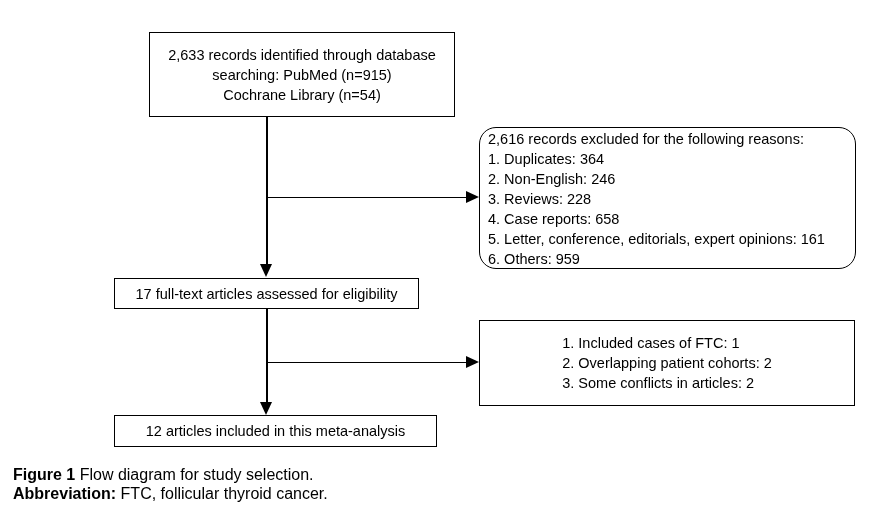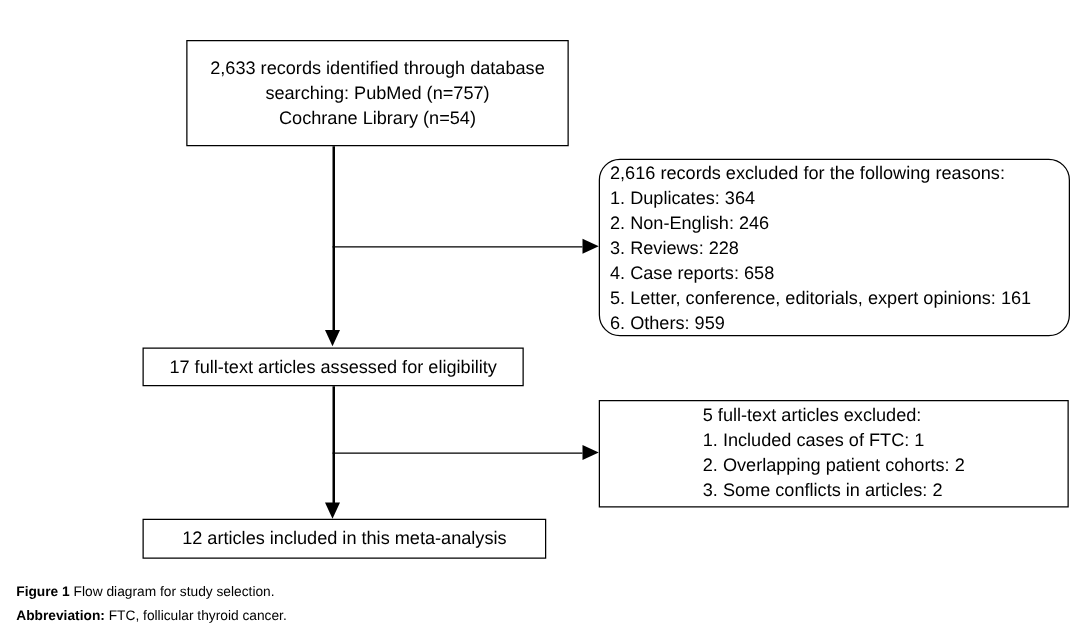--- a/index.html
+++ b/index.html
@@ -72,57 +72,56 @@
   .arrowhead-right {
     position: absolute;
     width: 0; height: 0;
     border-top: 6.5px solid transparent;
     border-bottom: 6.5px solid transparent;
     border-left: 13px solid #000000;
   }
   .caption-line {
     position: absolute;
     left: 13px;
-    font-size: 11px;
+    font-size: 16px;
     line-height: 15px;
     color: #000000;
     white-space: nowrap;
   }
   #caption-figure { top: 467px; }
   #caption-abbrev { top: 486px; }
   .caption-bold { font-weight: bold; }
 </style>
 </head>
 <body>
 
 <div id="canvas">
 
   <div class="fbox center-flex" id="box-identified">
     <div class="nowrap">2,633 records identified through database</div>
-    <div class="nowrap">searching: PubMed (n=757)</div>
+    <div class="nowrap">searching: PubMed (n=915)</div>
     <div class="nowrap">Cochrane Library (n=54)</div>
   </div>
 
   <div class="fbox" id="box-excluded-records">
     <div class="nowrap">2,616 records excluded for the following reasons:</div>
     <div class="nowrap">1. Duplicates: 364</div>
     <div class="nowrap">2. Non-English: 246</div>
     <div class="nowrap">3. Reviews: 228</div>
     <div class="nowrap">4. Case reports: 658</div>
     <div class="nowrap">5. Letter, conference, editorials, expert opinions: 161</div>
     <div class="nowrap">6. Others: 959</div>
   </div>
 
   <div class="fbox center-flex" id="box-eligibility">
     <div class="nowrap">17 full-text articles assessed for eligibility</div>
   </div>
 
   <div class="fbox" id="box-excluded-fulltext">
     <div class="inner">
-      <div class="nowrap">5 full-text articles excluded:</div>
       <div class="nowrap">1. Included cases of FTC: 1</div>
       <div class="nowrap">2. Overlapping patient cohorts: 2</div>
       <div class="nowrap">3. Some conflicts in articles: 2</div>
     </div>
   </div>
 
   <div class="fbox center-flex" id="box-included">
     <div class="nowrap">12 articles included in this meta-analysis</div>
   </div>
 

